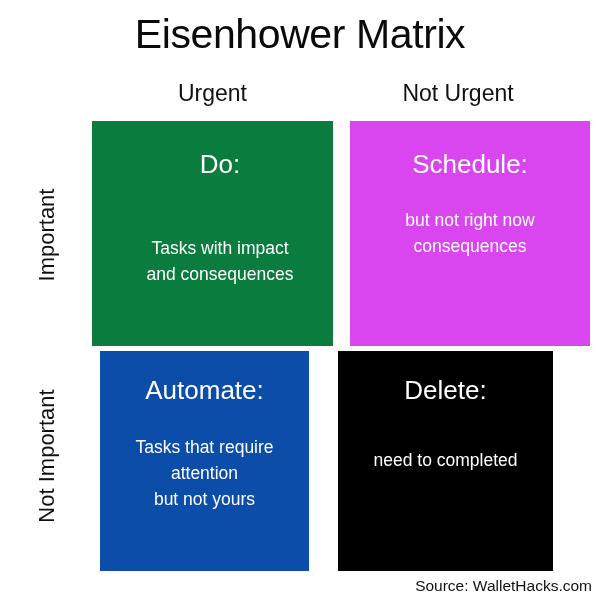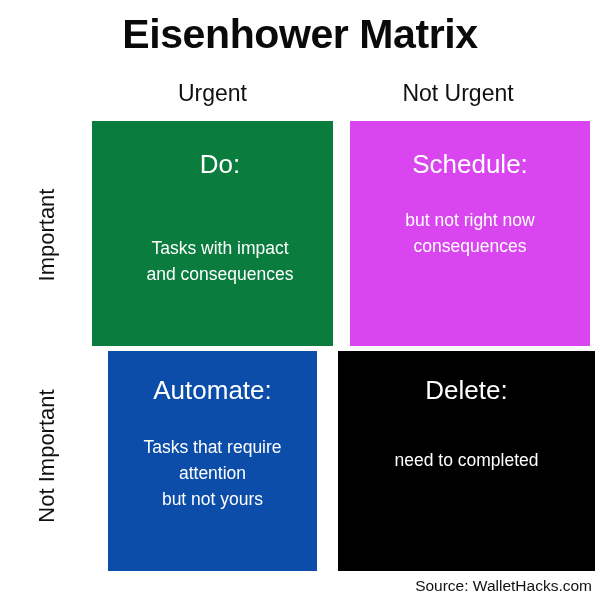--- a/index.html
+++ b/index.html
@@ -22,21 +22,21 @@
   }
 
   
   .title {
     position: absolute;
     left: 0;
     top: 8px;
     width: 600px;
     text-align: center;
     font-size: 41px;
-    font-weight: bold;
+    font-weight: normal;
     letter-spacing: -0.4px;
     color: #0a0a0a;
     line-height: 52px;
     white-space: nowrap;
   }
 
   
   .col-header {
     position: absolute;
     top: 78px;
@@ -76,22 +76,22 @@
 
   
   .quad {
     position: absolute;
     box-sizing: border-box;
     padding: 0 10px;
     overflow: hidden;
   }
   .quad.q-do       { left: 92px;  top: 121px; width: 241px; height: 225px; background: #0a7d3e; }
   .quad.q-schedule { left: 338px; top: 121px; width: 240px; height: 225px; background: #f99250; }
-  .quad.q-automate { left: 108px;  top: 351px; width: 209px; height: 220px; background: #0b4da8; }
-  .quad.q-delete   { left: 338px; top: 351px; width: 257px; height: 220px; background: #000000; }
+  .quad.q-automate { left: 100px;  top: 351px; width: 209px; height: 220px; background: #0b4da8; }
+  .quad.q-delete   { left: 338px; top: 351px; width: 215px; height: 220px; background: #000000; }
 
   .quad-heading {
     margin: 0;
     padding: 0;
     text-align: center;
     font-size: 26px;
     font-weight: normal;
     color: #ffffff;
     line-height: 34px;
     white-space: nowrap;

